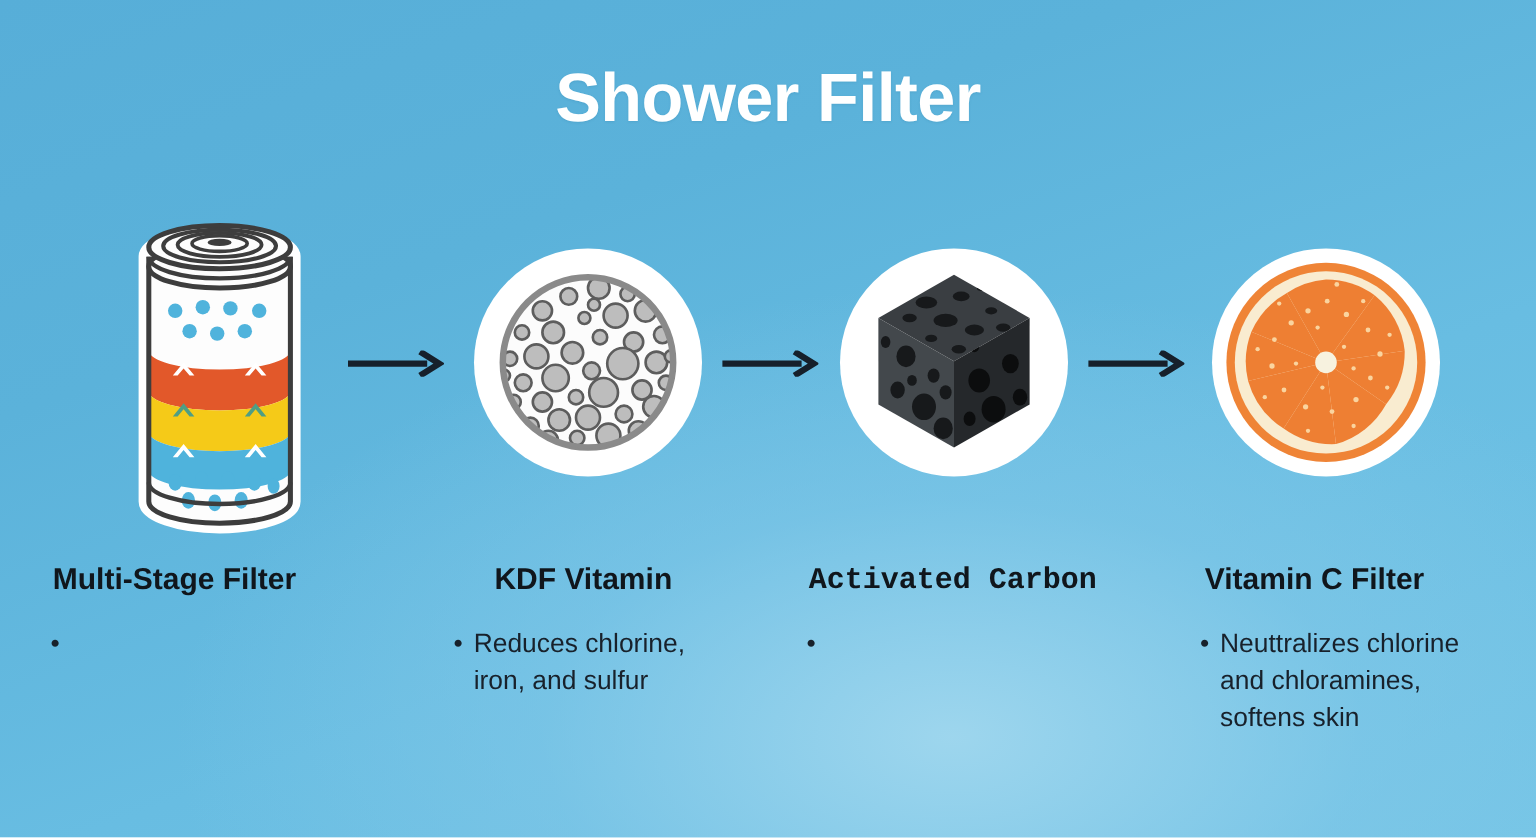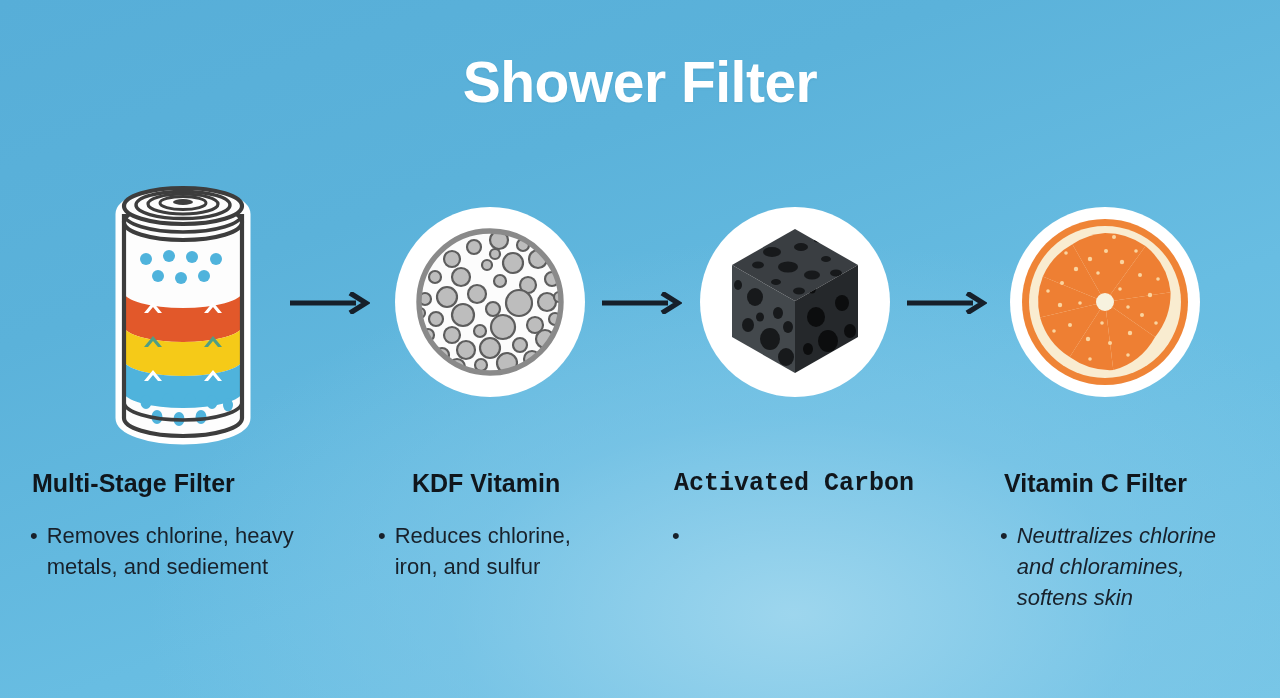--- a/index.html
+++ b/index.html
@@ -93,21 +93,21 @@
     top: 470px;
     left: 0;
     width: 1280px;
     height: 200px;
   }
   .text-cell {
     position: absolute;
     top: 0;
     width: 300px;
   }
-  .tcell-0 { left: 30px; }
+  .tcell-0 { left: 42px; }
   .tcell-1 { left: 370px; }
   .tcell-2 { left: 672px; }
   .tcell-3 { left: 1000px; }
 
   .heading {
     font-size: 25px;
     font-weight: bold;
     color: #10161c;
     line-height: 1.1;
     margin: 0 0 22px 0;
@@ -131,21 +131,21 @@
     line-height: 1.42;
     margin-right: 9px;
     color: #18212b;
   }
   .bullet-text {
     max-width: 262px;
   }
   .tcell-1 .bullet-line { margin-left: 8px; }
   .tcell-1 .bullet-text { max-width: 180px; }
   .tcell-2 .bullet-text { max-width: 240px; }
-  .tcell-3 .bullet-text { max-width: 230px; font-style: italic; }
+  .tcell-3 .bullet-text { max-width: 230px; }
 </style>
 </head>
 <body>
 
 <div class="poster">
 
   <div class="title">Shower Filter</div>
 
   <div class="icon-row">
 
@@ -397,21 +397,20 @@
       <polyline points="62,1 78,11 62,21" fill="none" stroke="#16202b" stroke-width="5.2" stroke-linecap="butt" stroke-linejoin="miter"></polyline>
     </svg>
   </div>
 
   <div class="text-row">
 
     <div class="text-cell tcell-0">
       <div class="heading">Multi-Stage Filter</div>
       <div class="bullet-line">
         <span class="bullet-dot">•</span>
-        <span class="bullet-text">Removes chlorine, heavy metals, and sediement</span>
       </div>
     </div>
 
     <div class="text-cell tcell-1">
       <div class="heading">KDF Vitamin</div>
       <div class="bullet-line">
         <span class="bullet-dot">•</span>
         <span class="bullet-text">Reduces chlorine, iron, and sulfur</span>
       </div>
     </div>

